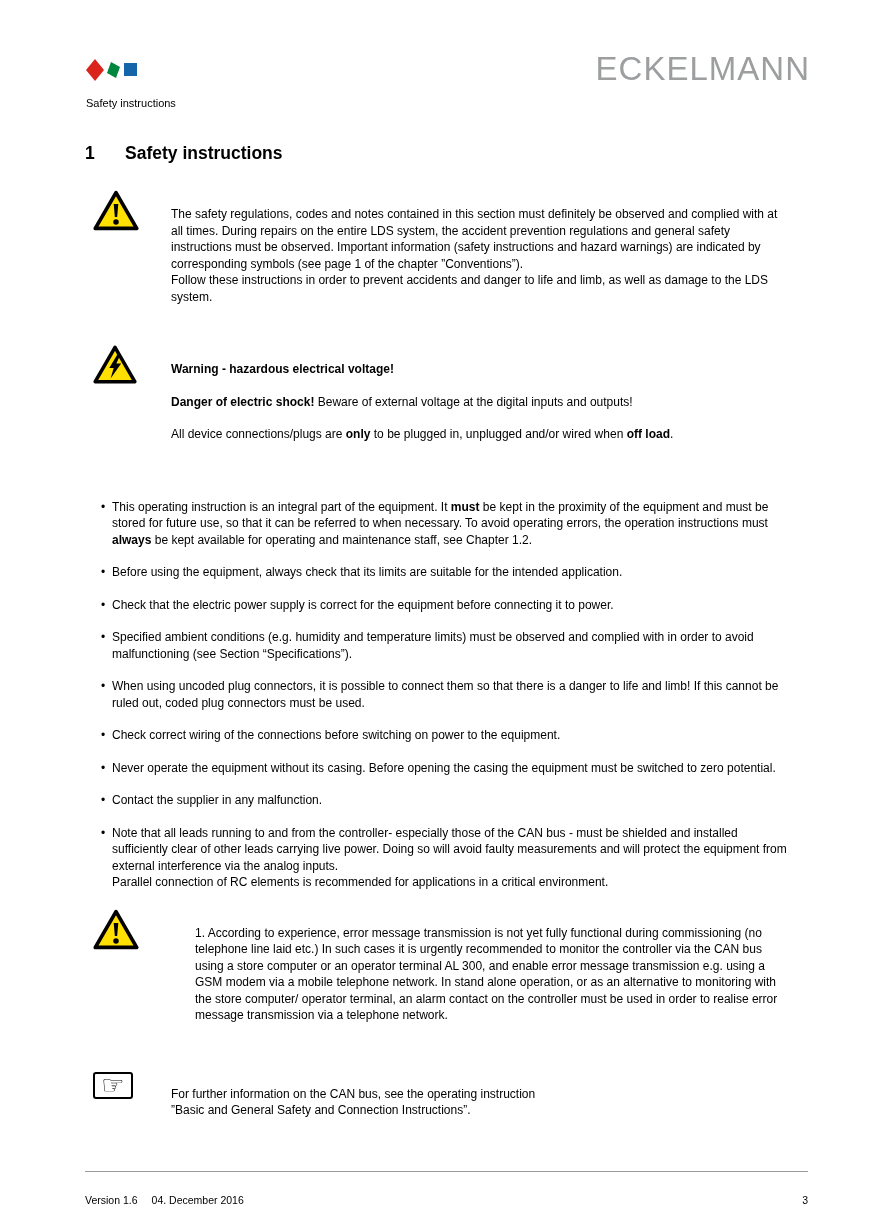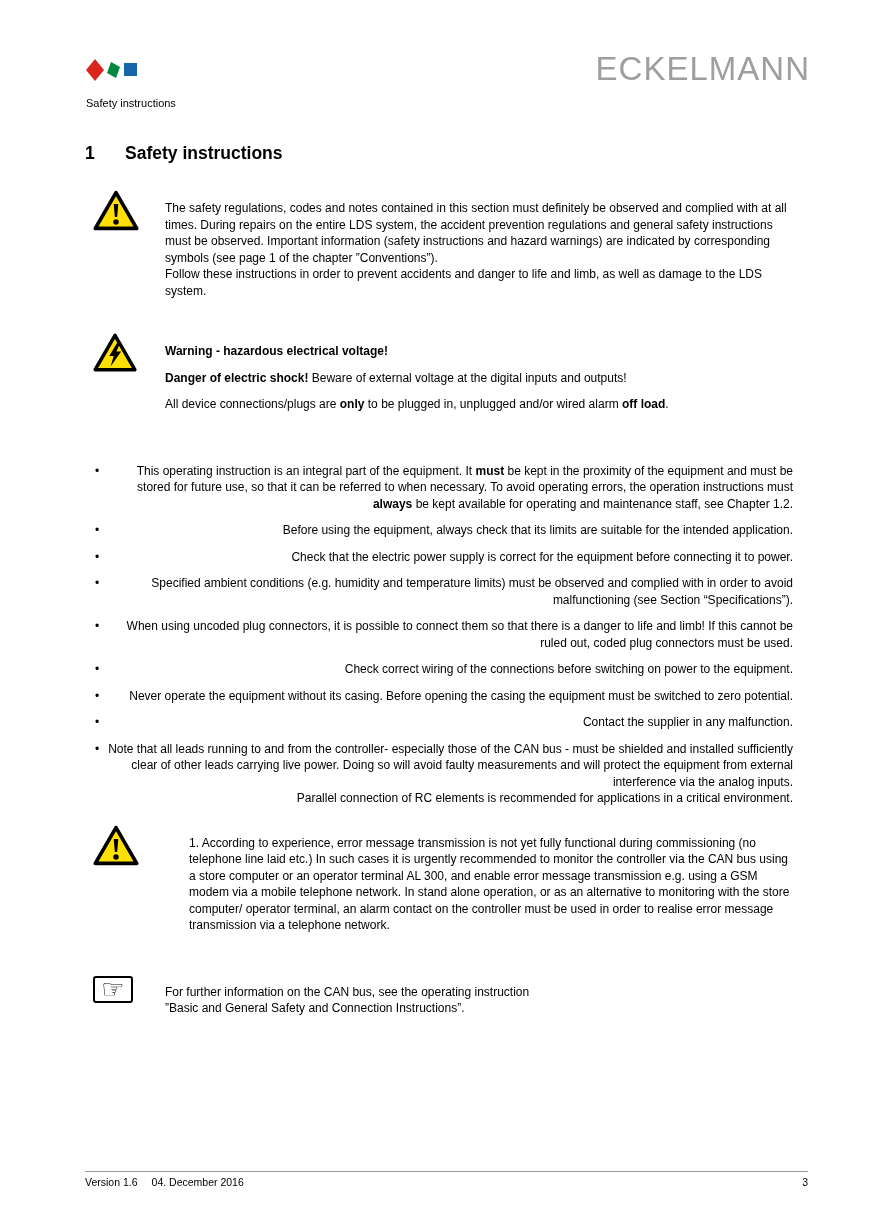--- a/index.html
+++ b/index.html
@@ -26,46 +26,46 @@
     display:flex; margin:0 0 26px 0;
     font-size:17.5px; font-weight:bold;
   }
   h1.chapter .num { width:40px; }
 
   .note-block { display:flex; margin-bottom:24px; }
   .note-block .icon-col { width:70px; flex:0 0 70px; padding-left:8px; box-sizing:border-box; }
   .note-block .text-col { flex:1; }
 
   p.body, li.bullet, .rich-line {
-    font-size:12px; line-height:16.5px; margin:10px;
+    font-size:12px; line-height:16.5px; margin:16px;
     white-space:pre-line;
   }
   .warn-elec { margin-bottom:40px; }
   .bullets { list-style:none; margin:0 0 18px 0; padding:0; }
-  li.bullet { position:relative; padding-left:11px; margin-bottom:9px;text-align:right; }
+  li.bullet { position:relative; padding-left:11px; margin-bottom:9px; }
   li.bullet::before { content:"\2022"; position:absolute; left:0; top:0; }
 
   .tri-icon { width:46px; height:41px; display:block; }
   .tri-icon.small { width:44px; height:39px; }
 
   .hand-icon {
     width:36px; height:23px;
     border:2px solid #000; border-radius:3px;
     display:flex; align-items:center; justify-content:center;
     font-size:26px; line-height:1; overflow:hidden;
     margin-top:2px;
   }
 
   .commissioning { margin-top:2px; margin-bottom:30px;gap:24px; }
 
   
   .footer {
     position:absolute; left:85px; right:62px; top:1171px;
     border-top:1px solid #9b9b9b;
-    padding-top:4px;
+    padding-top:22px;
     font-size:10.5px;
     display:flex; justify-content:space-between;
   }
   .footer .ver { display:flex; gap:14px; }
 
   b, .b { font-weight:bold; }
 </style>
 </head>
 <body>
 
@@ -105,21 +105,21 @@
     <div class="note-block warn-elec">
       <div class="icon-col">
         <svg class="tri-icon small" viewBox="0 0 100 88" aria-hidden="true">
           <polygon points="50,5 95,83 5,83" fill="#ffe000" stroke="#000" stroke-width="8" stroke-linejoin="round"></polygon>
           <polygon points="56,20 37,52 47,52 40,76 64,42 53,42 63,20" fill="#000"></polygon>
         </svg>
       </div>
       <div class="text-col">
         <p class="rich-line"><span class="b">Warning - hazardous electrical voltage!</span></p>
         <p class="rich-line"><span class="b">Danger of electric shock!</span><span> Beware of external voltage at the digital inputs and outputs!</span></p>
-        <p class="rich-line"><span>All device connections/plugs are </span><span class="b">only</span><span> to be plugged in, unplugged and/or wired alarm </span><span class="b">off load</span><span>.</span></p>
+        <p class="rich-line"><span>All device connections/plugs are </span><span class="b">only</span><span> to be plugged in, unplugged and/or wired when </span><span class="b">off load</span><span>.</span></p>
       </div>
     </div>
 
     <ul class="bullets">
       <li class="bullet"><span>This operating instruction is an integral part of the equipment. It </span><span class="b">must</span><span> be kept in the proximity of the equipment and must be stored for future use, so that it can be referred to when necessary. To avoid operating errors, the operation  instructions must </span><span class="b">always</span><span> be kept available for operating and maintenance staff, see Chapter 1.2.</span></li>
       <li class="bullet"><span>Before using the equipment, always check that its limits are suitable for the intended application.</span></li>
       <li class="bullet"><span>Check that the electric power supply is correct for the equipment before connecting it to power.</span></li>
       <li class="bullet"><span>Specified ambient conditions (e.g. humidity and temperature limits) must be observed and complied with in order to avoid malfunctioning (see Section “Specifications”).</span></li>
       <li class="bullet"><span>When using uncoded plug connectors, it is possible to connect them so that there is a danger to life and limb! If this cannot be ruled out, coded plug connectors must be used.</span></li>
       <li class="bullet"><span>Check correct wiring of the connections before switching on power to the equipment.</span></li>

